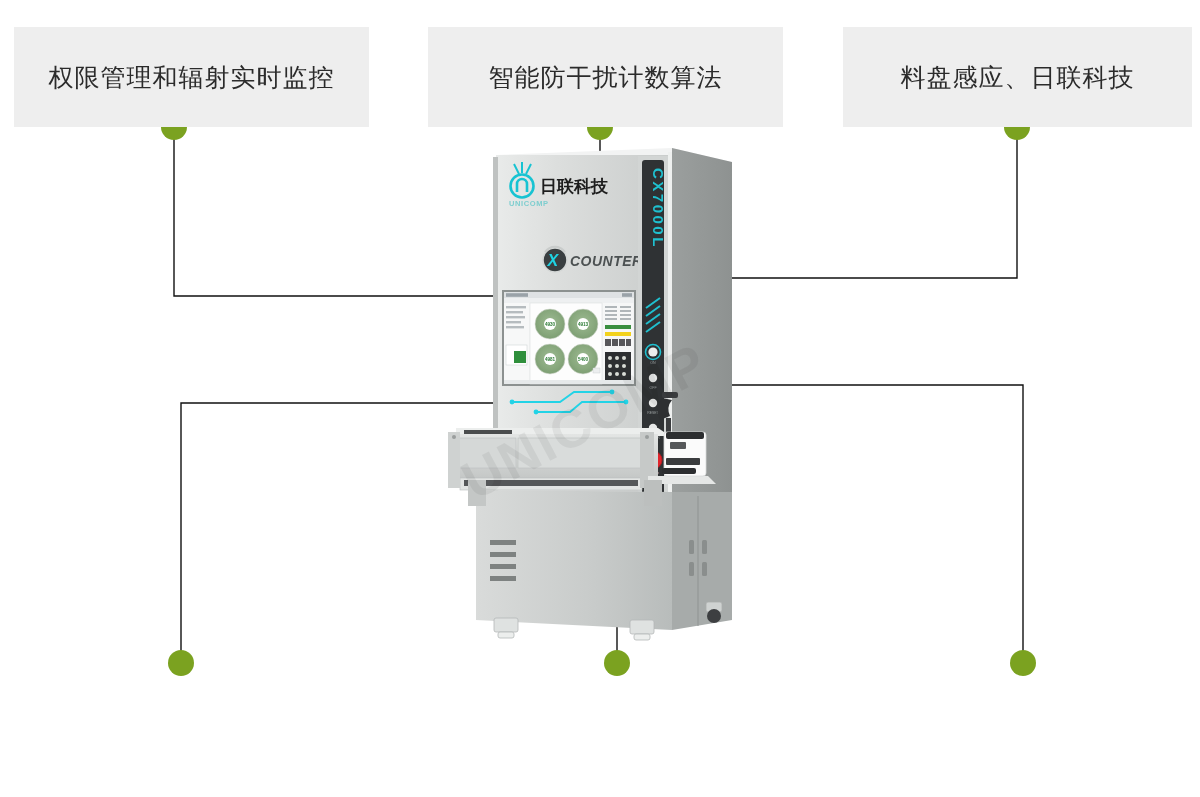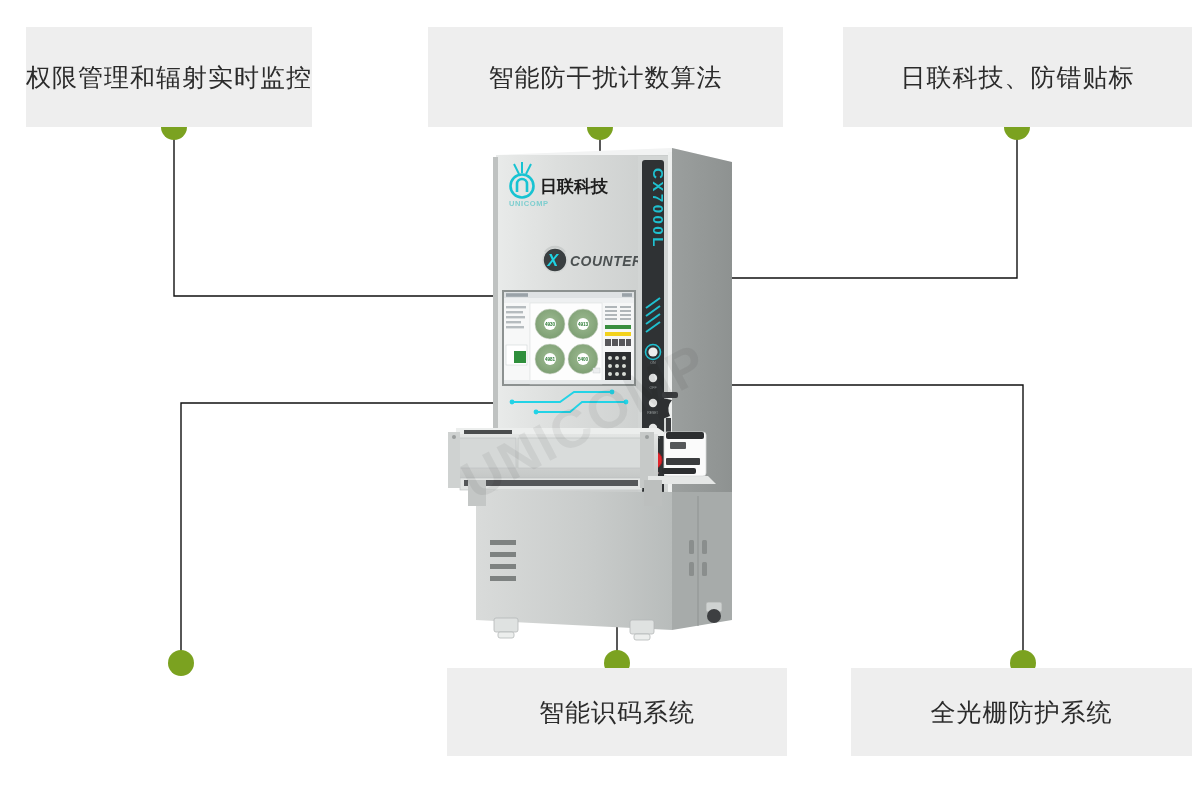--- a/index.html
+++ b/index.html
@@ -17,21 +17,21 @@
   .callout{
     position:absolute;
     background:#eeeeee;
     display:flex;align-items:center;justify-content:center;
     color:#2b2b2b;
     font-size:25px;
     letter-spacing:1px;
     white-space:nowrap;
     box-sizing:border-box;
   }
-  .cal-tl{left:26px; top:27px;  width:286px;height:100px;font-family:Liberation Serif, serif;}
+  .cal-tl{left:14px; top:27px;  width:355px;height:100px;font-family:Liberation Serif, serif;}
   .cal-tc{left:428px;top:27px;  width:355px;height:100px;}
   .cal-tr{left:843px;top:27px;  width:349px;height:100px;}
   .cal-bl{left:10px; top:668px; width:377px;height:88px;}
   .cal-bc{left:447px;top:668px; width:340px;height:88px;}
   .cal-br{left:851px;top:668px; width:341px;height:88px;}
 
   
   .conn-svg{position:absolute;left:0;top:0;width:1200px;height:797px;pointer-events:none;}
 
   .dot-big{
@@ -89,27 +89,21 @@
   <div class="dot-small" style="left:612px;top:578px;"></div>
   <div class="dot-small" style="left:705px;top:380px;"></div>
 
   <div class="callout cal-tl">
     <span>权限管理和辐射实时监控</span>
   </div>
   <div class="callout cal-tc">
     <span>智能防干扰计数算法</span>
   </div>
   <div class="callout cal-tr">
-    <span>日联科技、防错贴标</span>
-  </div>
-  <div class="callout cal-bc">
-    <span>智能识码系统</span>
-  </div>
-  <div class="callout cal-br">
-    <span>全光栅防护系统</span>
+    <span>料盘感应、日联科技</span>
   </div>
 
   <div id="machine">
     <svg viewBox="0 0 320 520" width="320" height="520">
       <defs>
         <linearGradient id="frontGrad" x1="0" y1="0" x2="1" y2="0">
           <stop offset="0%" stop-color="#e9ebea"></stop>
           <stop offset="35%" stop-color="#dcdedd"></stop>
           <stop offset="100%" stop-color="#c9cccb"></stop>
         </linearGradient>

